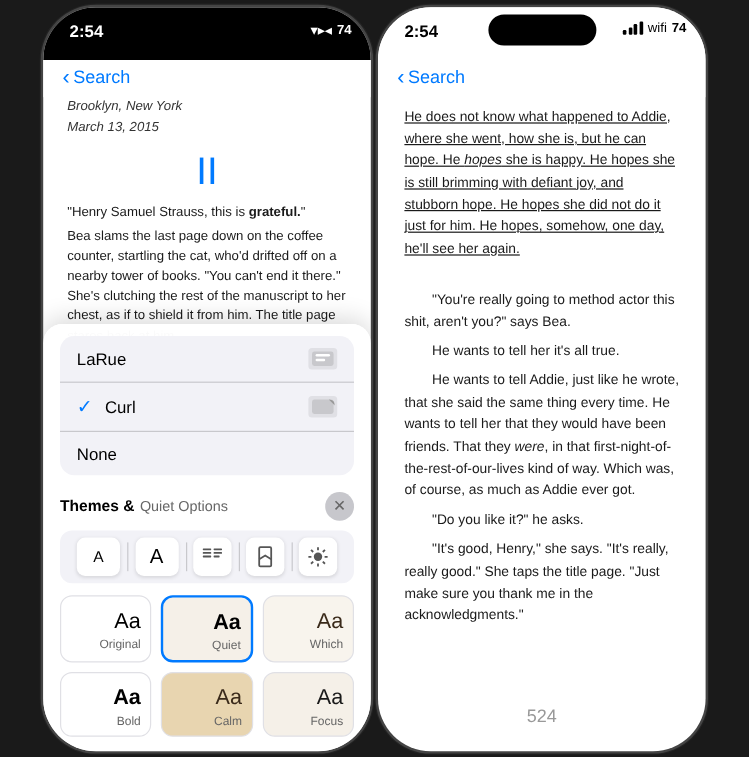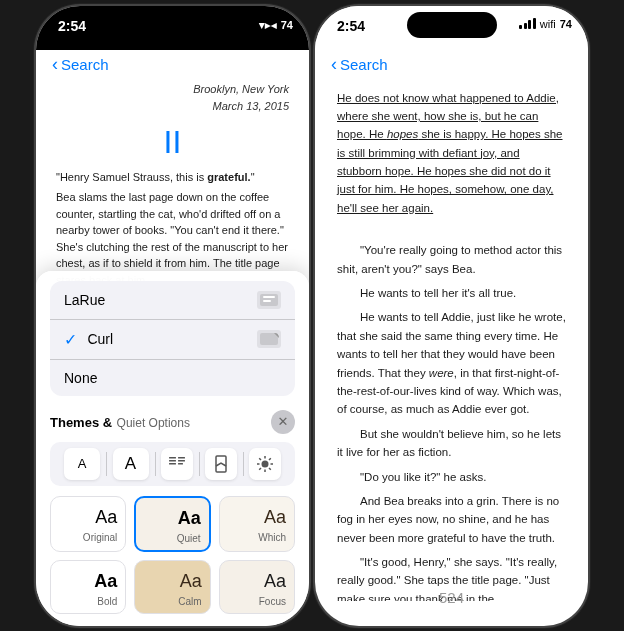--- a/index.html
+++ b/index.html
@@ -45,21 +45,21 @@
     }
     .back-btn {
       display: flex;
       align-items: center;
       gap: 3px;
       color: #007AFF;
       font-size: 15px;
       cursor: pointer;
     }
     .book-header {
-      text-align: right;
+      text-align: left;
       margin-bottom: 8px;
       font-style: italic;
       font-size: 11px;
       color: #333;
       line-height: 1.6;
     }
     .chapter-num {
       text-align: center;
       font-size: 32px;
       color: #007AFF;
@@ -414,21 +414,19 @@
       <span style="color:#007AFF;font-size:18px;">‹</span>
       <span style="color:#007AFF;font-size:15px;">Search</span>
     </div>
   </div>
 
   <div style="padding:8px 22px 16px;font-size:11.5px;line-height:1.6;color:#1a1a1a;overflow:hidden;height:520px;">
     <p style="margin-bottom:24px;text-decoration:underline;">He does not know what happened to Addie, where she went, how she is, but he can hope. He <em>hopes</em> she is happy. He hopes she is still brimming with defiant joy, and stubborn hope. He hopes she did not do it just for him. He hopes, somehow, one day, he'll see her again.</p>
     <p style="margin-bottom:6px;text-indent:2em;">"You're really going to method actor this shit, aren't you?" says Bea.</p>
     <p style="margin-bottom:6px;text-indent:2em;">He wants to tell her it's all true.</p>
     <p style="margin-bottom:6px;text-indent:2em;">He wants to tell Addie, just like he wrote, that she said the same thing every time. He wants to tell her that they would have been friends. That they <em>were</em>, in that first-night-of-the-rest-of-our-lives kind of way. Which was, of course, as much as Addie ever got.</p>
-    <p style="margin-bottom:6px;text-indent:2em;">But she wouldn't believe him, so he lets it live for her as fiction.</p>
     <p style="margin-bottom:6px;text-indent:2em;">"Do you like it?" he asks.</p>
-    <p style="margin-bottom:6px;text-indent:2em;">And Bea breaks into a grin. There is no fog in her eyes now, no shine, and he has never been more grateful to have the truth.</p>
     <p style="margin-bottom:6px;text-indent:2em;">"It's good, Henry," she says. "It's really, really good." She taps the title page. "Just make sure you thank me in the acknowledgments."</p>
 
   </div>
 
   <div style="text-align:center;font-size:15px;color:#999;position:absolute;bottom:20px;left:0;right:0;">524</div>
 </div>
 
 </body></html>

